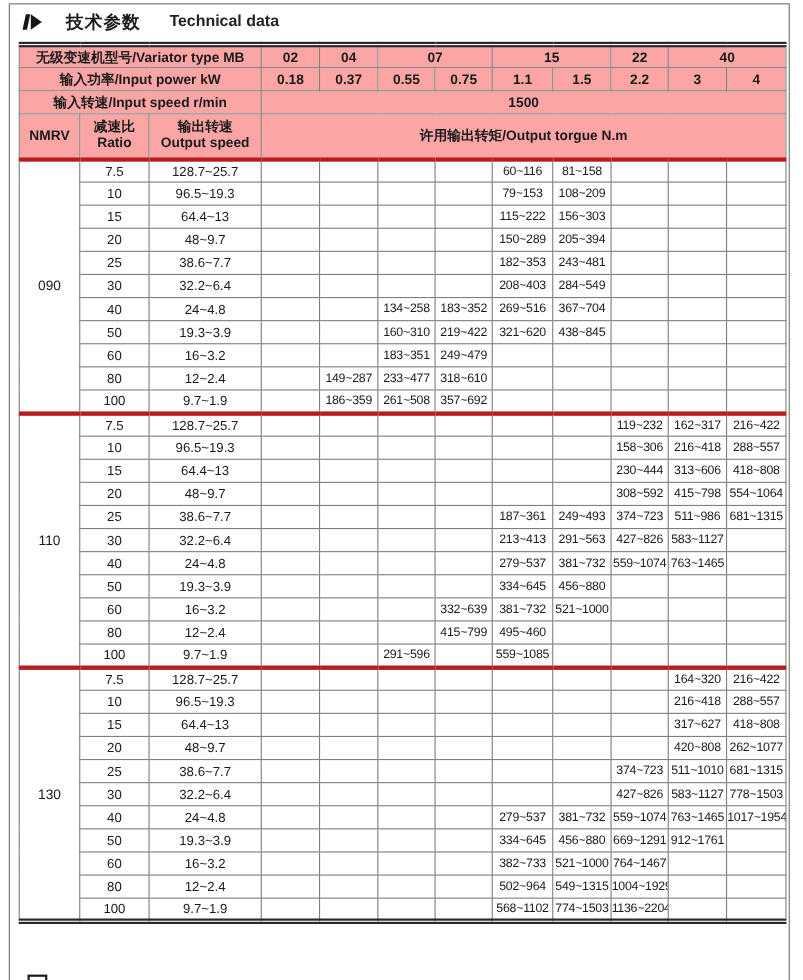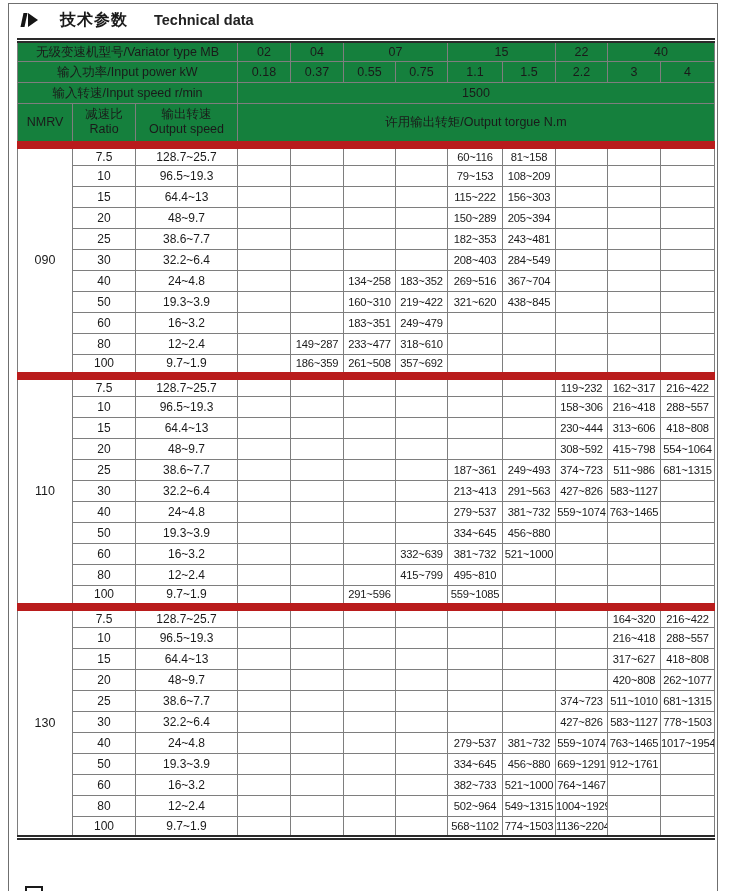--- a/index.html
+++ b/index.html
@@ -27,28 +27,28 @@
     border-collapse:collapse;table-layout:fixed;
     border-top:5px double #2a2a2a;border-bottom:5px double #2a2a2a;
     border-left:1px solid #4a4a4a;border-right:1px solid #4a4a4a;
   }
   td,th{
     border:1px solid #7e7e7e;padding:0;text-align:center;vertical-align:middle;
     overflow:hidden;white-space:nowrap;
   }
   thead tr{height:21px;}
   thead tr.tall{height:41px;}
-  thead td,thead th{background:#15803d;font-weight:normal;font-size:12.5px;}
+  thead td,thead th{background:#fca5a5;font-weight:bold;font-size:12.5px;}
   th.lbl{font-size:12.5px;}
   .two-line div{line-height:1.25;}
   tbody tr{height:21px;}
   tbody td{background:#ffffff;font-size:12px;}
   td.torque-cell{font-size:11.2px;letter-spacing:-0.2px;}
   td.nmrv-cell{font-size:12.5px;}
-  tr.section-start td{border-top:8px solid #b91c1c;}
+  tr.section-start td{border-top:4px solid #b91c1c;}
   .corner-mark{
     position:absolute;left:25px;top:886px;width:14px;height:11px;
     border:2px solid #1a1a1a;background:#fff;
   }
 </style>
 </head>
 <body>
 
 <div class="page-frame"></div>
 
@@ -378,21 +378,21 @@
         <td class="torque-cell"></td>
         <td class="torque-cell"></td>
       </tr>
       <tr>
         <td class="ratio-cell">80</td>
         <td class="speed-cell">12~2.4</td>
         <td class="torque-cell"></td>
         <td class="torque-cell"></td>
         <td class="torque-cell"></td>
         <td class="torque-cell">415~799</td>
-        <td class="torque-cell">495~810</td>
+        <td class="torque-cell">495~460</td>
         <td class="torque-cell"></td>
         <td class="torque-cell"></td>
         <td class="torque-cell"></td>
         <td class="torque-cell"></td>
       </tr>
       <tr>
         <td class="ratio-cell">100</td>
         <td class="speed-cell">9.7~1.9</td>
         <td class="torque-cell"></td>
         <td class="torque-cell"></td>

